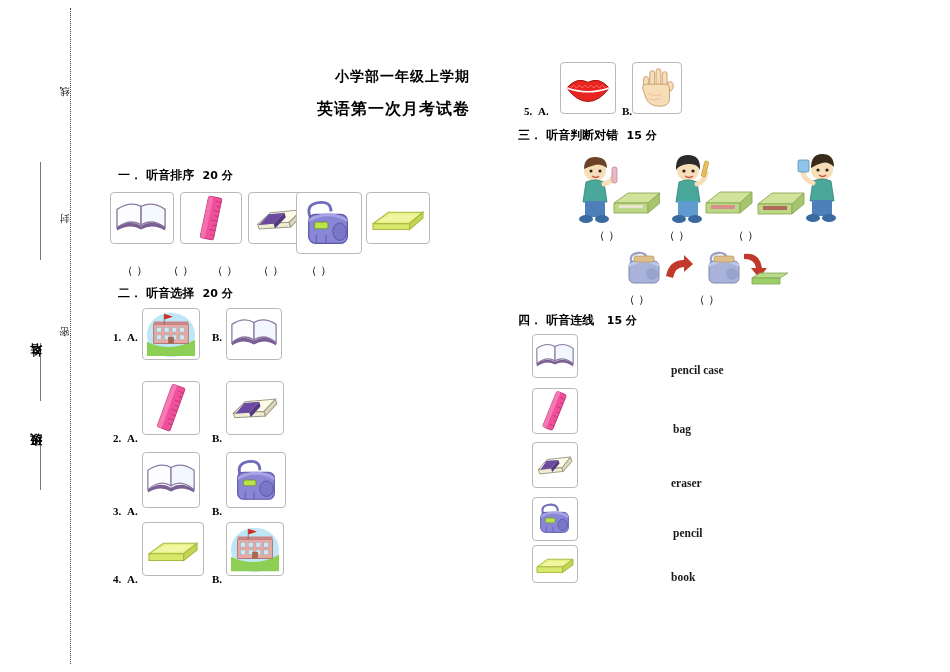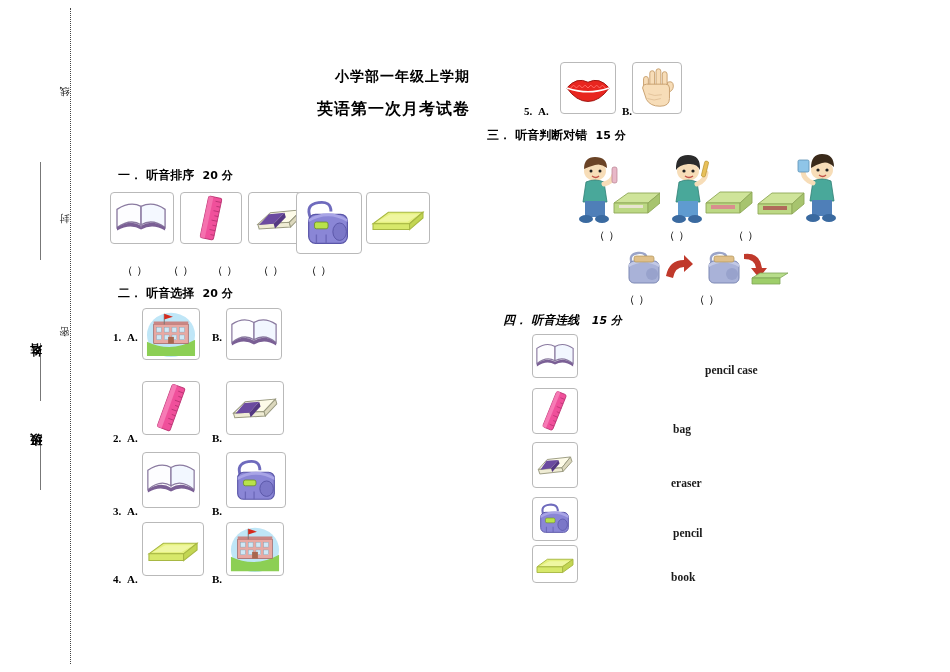--- a/index.html
+++ b/index.html
@@ -291,21 +291,21 @@
         <path d="M36 20 q6 -2 6 4 q0 5 -6 7 z"></path>
         <path d="M10 26 q0 -4 4 -4 l20 0 q4 0 4 4 l0 11 q0 8 -10 8 q-10 0 -14 -7 z"></path>
       </g>
       <g stroke="#d8b68c" stroke-width=".7" fill="none">
         <path d="M16 32 q6 3 14 1"></path>
           <path d="M15 37 q7 3 14 0"></path>
       </g>
     </svg>
   </div>
 
-  <div class="sec" style="left:487px;top:127px;">
+  <div class="sec" style="left:518px;top:127px;">
     <span>三．</span><span>&nbsp;</span><span>听音判断对错</span><span>&nbsp;&nbsp;</span><span class="pts">15 分</span>
   </div>
 
   <div class="pic noborder" style="left:568px;top:155px;width:96px;height:72px;">
     <svg viewBox="0 0 96 72">
       <ellipse cx="27" cy="16" rx="11" ry="10" fill="#f7ddb8"></ellipse>
       <path d="M16 14 q0 -12 11 -12 q12 0 12 11 q-6 -5 -12 -3 q-7 2 -11 4 z" fill="#6a4326"></path>
       <circle cx="23" cy="16" r="1.5" fill="#222"></circle>
         <circle cx="32" cy="16" r="1.5" fill="#222"></circle>
       <path d="M24 21 q4 3 7 0" fill="none" stroke="#c4554a" stroke-width="1.4"></path>
@@ -383,21 +383,21 @@
       <ellipse cx="32" cy="28" rx="6" ry="6" fill="#98a2cc"></ellipse>
       <path d="M44 8 q16 -2 18 14 l5 0 l-8 10 l-8 -10 l5 0 q-1 -9 -12 -9 z" fill="#c0392b"></path>
       <path d="M52 32 L60 27 L88 27 L80 32 Z" fill="#b7dd8a" stroke="#7fa455" stroke-width=".8"></path>
       <path d="M52 32 L80 32 L80 38 L52 38 Z" fill="#9ece6a" stroke="#7fa455" stroke-width=".8"></path>
     </svg>
   </div>
 
   <div class="brk" style="left:624px;top:292px;">（ ）</div>
   <div class="brk" style="left:694px;top:292px;">（ ）</div>
 
-  <div class="sec" style="left:503px;top:312px;font-style:italic;">
+  <div class="sec" style="left:518px;top:312px;">
     <span>四．</span><span>&nbsp;</span><span>听音连线</span><span>&nbsp;&nbsp;&nbsp;</span><span class="pts">15 分</span>
   </div>
 
   <div class="pic" style="left:532px;top:334px;width:46px;height:44px;">
     <svg viewBox="0 0 46 44">
       <path d="M4 30 Q14 22 23 27 L23 12 Q14 7 4 14 Z" fill="#fdfdff" stroke="#8a7aa0" stroke-width="1.2"></path>
       <path d="M42 30 Q32 22 23 27 L23 12 Q32 7 42 14 Z" fill="#f2f7ff" stroke="#8a7aa0" stroke-width="1.2"></path>
       <path d="M4 30 Q14 23 23 28 Q32 23 42 30 L42 33 Q32 26 23 31 Q14 26 4 33 Z" fill="#7a5f95"></path>
     </svg>
   </div>
@@ -442,19 +442,19 @@
   </div>
   <div class="pic" style="left:532px;top:545px;width:46px;height:38px;">
     <svg viewBox="0 0 46 38">
       <path d="M4 22 L15 14 L42 14 L31 22 Z" fill="#e5f07f" stroke="#a8b843" stroke-width="1"></path>
       <path d="M4 22 L31 22 L31 28 L4 28 Z" fill="#d7e86a" stroke="#a8b843" stroke-width="1"></path>
       <path d="M31 22 L42 14 L42 20 L31 28 Z" fill="#c3d653" stroke="#a8b843" stroke-width="1"></path>
       <path d="M8 21 L17 16 L38 16 L30 21 Z" fill="#f1f8a8" opacity=".85"></path>
     </svg>
   </div>
 
-  <div class="word" style="left:705px;top:364px;">pencil case</div>
+  <div class="word" style="left:671px;top:364px;">pencil case</div>
   <div class="word" style="left:673px;top:423px;">bag</div>
   <div class="word" style="left:671px;top:477px;">eraser</div>
   <div class="word" style="left:673px;top:527px;">pencil</div>
   <div class="word" style="left:671px;top:571px;">book</div>
 
 </div>
 
 </body></html>

